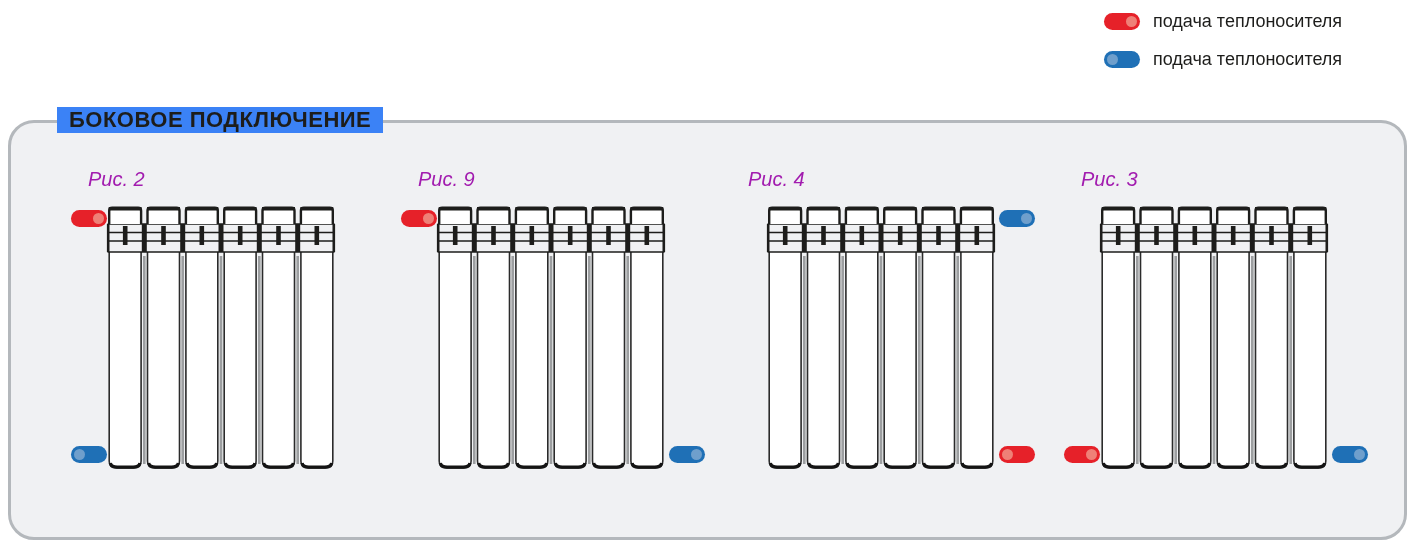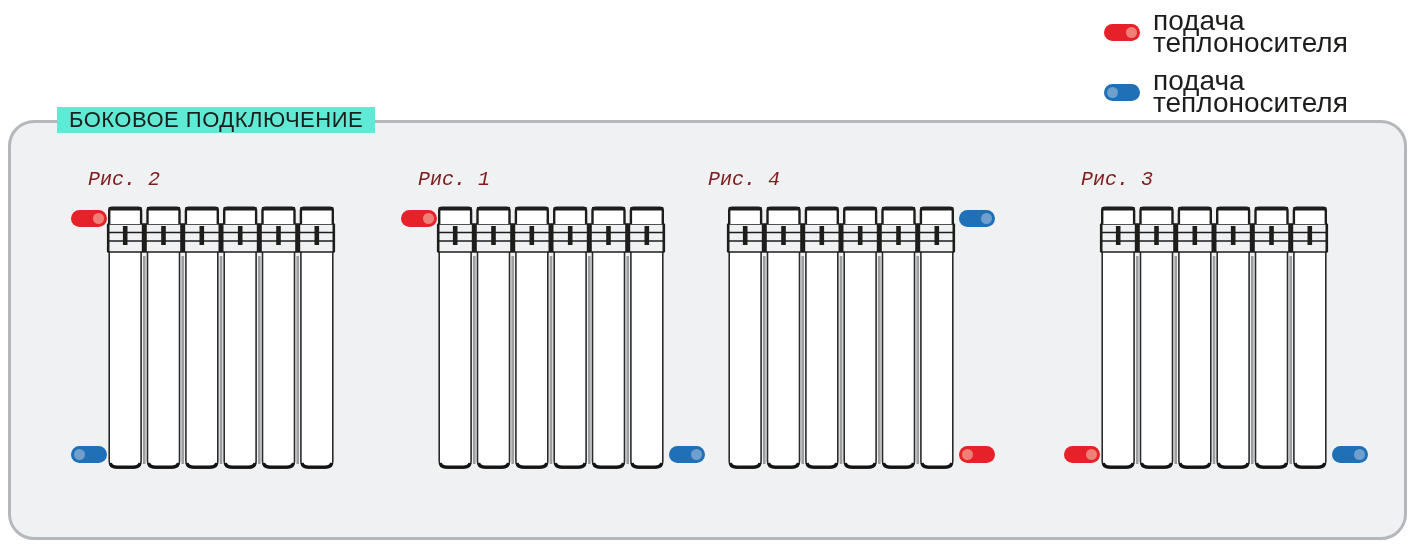--- a/index.html
+++ b/index.html
@@ -10,52 +10,51 @@
     font-family:"Liberation Sans", sans-serif;
     color:#1d1d1b;
     overflow:hidden;
   }
   
   .legend {
     position:absolute; left:1104px; top:10px;
     display:flex; flex-direction:column; gap:16px;
   }
   .legend-row { display:flex; align-items:center; gap:13px; }
-  .legend-label { font-size:28px; line-height:22px; color:#1d1d1b; }
+  .legend-label { font-size:18px; line-height:22px; color:#1d1d1b;text-align:right; }
   
   .pill {
     width:36px; height:17px; border-radius:9px;
     position:relative; flex:0 0 auto;
   }
   .pill .dot {
     position:absolute; top:3px; width:11px; height:11px;
     border-radius:50%;
   }
   
   .panel {
     position:absolute; left:8px; top:120px; width:1399px; height:420px;
     background:#f0f1f3;
     border:3px solid #b4b8bc;
     border-radius:26px;
   }
   .panel-title {
     position:absolute; left:46px; top:-16px;
-    background:#5eead4; padding:0 12px;
-    font-size:22px; font-weight:normal; letter-spacing:0.5px;
+    background:#3b82f6; padding:0 12px;
+    font-size:22px; font-weight:bold; letter-spacing:0.5px;
     color:#1d1d1b; white-space:nowrap;
   }
   
   .figure {
     position:absolute; top:83px; width:230px; height:264px;
   }
   .fig-label {
     position:absolute; left:-18px; top:-38px;
-    font-size:20px; font-style:italic; color:#7f1d1d;
+    font-size:20px; font-style:italic; color:#a21caf;
     white-space:nowrap;
-    font-family:Liberation Mono, monospace;
   }
   .figure svg { position:absolute; left:0; top:0; display:block; }
   .connector { position:absolute; }
   .connector.side-left  { left:-35px; }
   .connector.side-right { left:233px; }
   .connector.vpos-top    { top:4px;   }
   .connector.vpos-bottom { top:240px; }
 </style>
 </head>
 <body>
@@ -129,21 +128,21 @@
           <line x1="194.4" y1="2.8" x2="227.3" y2="2.8" stroke="#1d1d1b" stroke-width="3.4"></line>
         </svg>
         <div class="pill connector side-left vpos-top" style="background: rgb(230, 33, 41);">
           <span class="dot" style="background: rgb(239, 128, 119); right: 3px;"></span>
         </div>
         <div class="pill connector side-left vpos-bottom" style="background: rgb(31, 112, 182);">
           <span class="dot" style="background: rgb(111, 159, 204); left: 3px;"></span>
         </div>
       </div>
       <div class="figure" style="left: 425px;">
-        <div class="fig-label">Рис. 1</div>
+        <div class="fig-label">Рис. 9</div>
         <svg viewBox="0 0 230 264" width="230" height="264">
           <rect x="37.0" y="50" width="2.6" height="208" fill="#9c9ea0"></rect>
           <rect x="75.4" y="50" width="2.6" height="208" fill="#9c9ea0"></rect>
           <rect x="113.7" y="50" width="2.6" height="208" fill="#9c9ea0"></rect>
           <rect x="152.0" y="50" width="2.6" height="208" fill="#9c9ea0"></rect>
           <rect x="190.4" y="50" width="2.6" height="208" fill="#9c9ea0"></rect>
           <path d="M 3.2 46 V 255 Q 3.2 262 10.2 262 H 28.1 Q 35.1 262 35.1 255 V 46" fill="#ffffff" stroke="#2b2b2b" stroke-width="1.6"></path>
           <path d="M 4.4 257 Q 5.0 261 11.2 261.1 H 27.1 Q 33.3 261 33.9 257" fill="none" stroke="#141414" stroke-width="3.2"></path>
           <path d="M 41.5 46 V 255 Q 41.5 262 48.5 262 H 66.5 Q 73.5 262 73.5 255 V 46" fill="#ffffff" stroke="#2b2b2b" stroke-width="1.6"></path>
           <path d="M 42.7 257 Q 43.3 261 49.5 261.1 H 65.5 Q 71.7 261 72.3 257" fill="none" stroke="#141414" stroke-width="3.2"></path>
@@ -185,21 +184,21 @@
           <path d="M 194.9 18 V 4.8 Q 194.9 1.8 197.9 1.8 H 223.8 Q 226.8 1.8 226.8 4.8 V 18" fill="#ffffff" stroke="#1d1d1b" stroke-width="2.4"></path>
           <line x1="194.4" y1="2.8" x2="227.3" y2="2.8" stroke="#1d1d1b" stroke-width="3.4"></line>
         </svg>
         <div class="pill connector side-left vpos-top" style="background: rgb(230, 33, 41);">
           <span class="dot" style="background: rgb(239, 128, 119); right: 3px;"></span>
         </div>
         <div class="pill connector side-right vpos-bottom" style="background: rgb(31, 112, 182);">
           <span class="dot" style="background: rgb(111, 159, 204); right: 3px;"></span>
         </div>
       </div>
-      <div class="figure" style="left: 715px;">
+      <div class="figure" style="left: 755px;">
         <div class="fig-label">Рис. 4</div>
         <svg viewBox="0 0 230 264" width="230" height="264">
           <rect x="37.0" y="50" width="2.6" height="208" fill="#9c9ea0"></rect>
           <rect x="75.4" y="50" width="2.6" height="208" fill="#9c9ea0"></rect>
           <rect x="113.7" y="50" width="2.6" height="208" fill="#9c9ea0"></rect>
           <rect x="152.0" y="50" width="2.6" height="208" fill="#9c9ea0"></rect>
           <rect x="190.4" y="50" width="2.6" height="208" fill="#9c9ea0"></rect>
           <path d="M 3.2 46 V 255 Q 3.2 262 10.2 262 H 28.1 Q 35.1 262 35.1 255 V 46" fill="#ffffff" stroke="#2b2b2b" stroke-width="1.6"></path>
           <path d="M 4.4 257 Q 5.0 261 11.2 261.1 H 27.1 Q 33.3 261 33.9 257" fill="none" stroke="#141414" stroke-width="3.2"></path>
           <path d="M 41.5 46 V 255 Q 41.5 262 48.5 262 H 66.5 Q 73.5 262 73.5 255 V 46" fill="#ffffff" stroke="#2b2b2b" stroke-width="1.6"></path>

